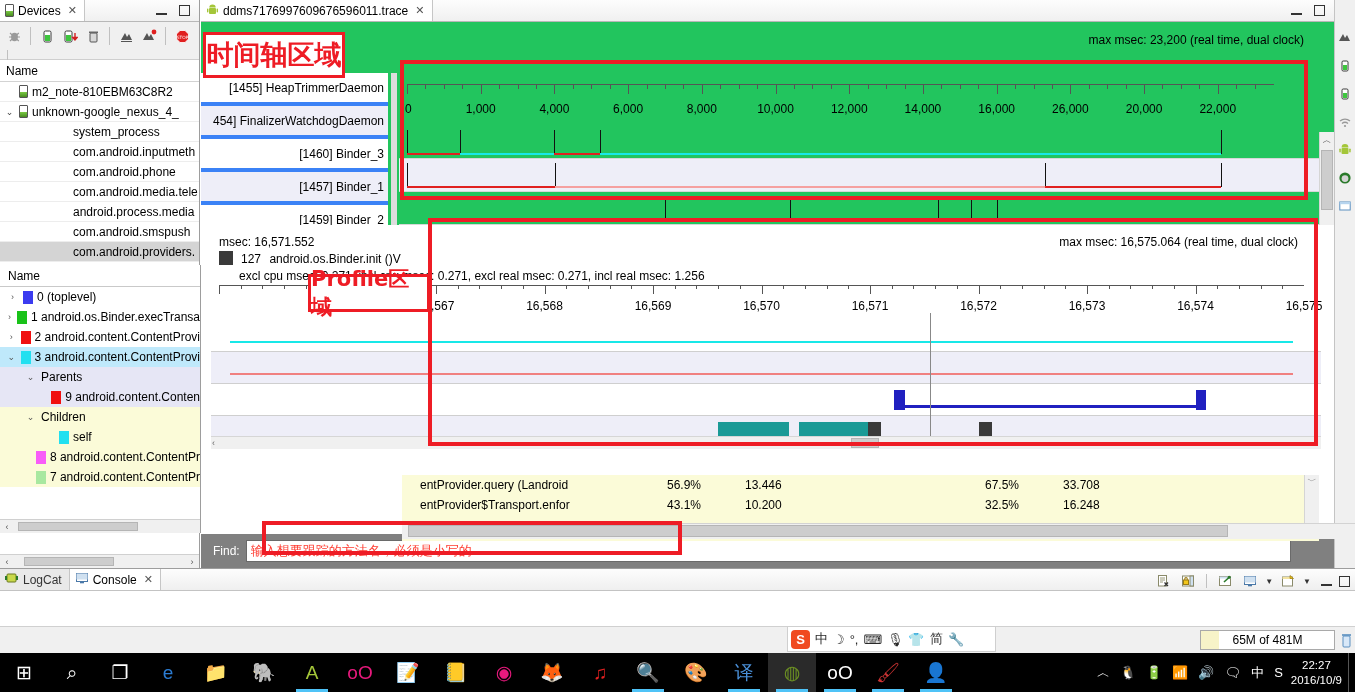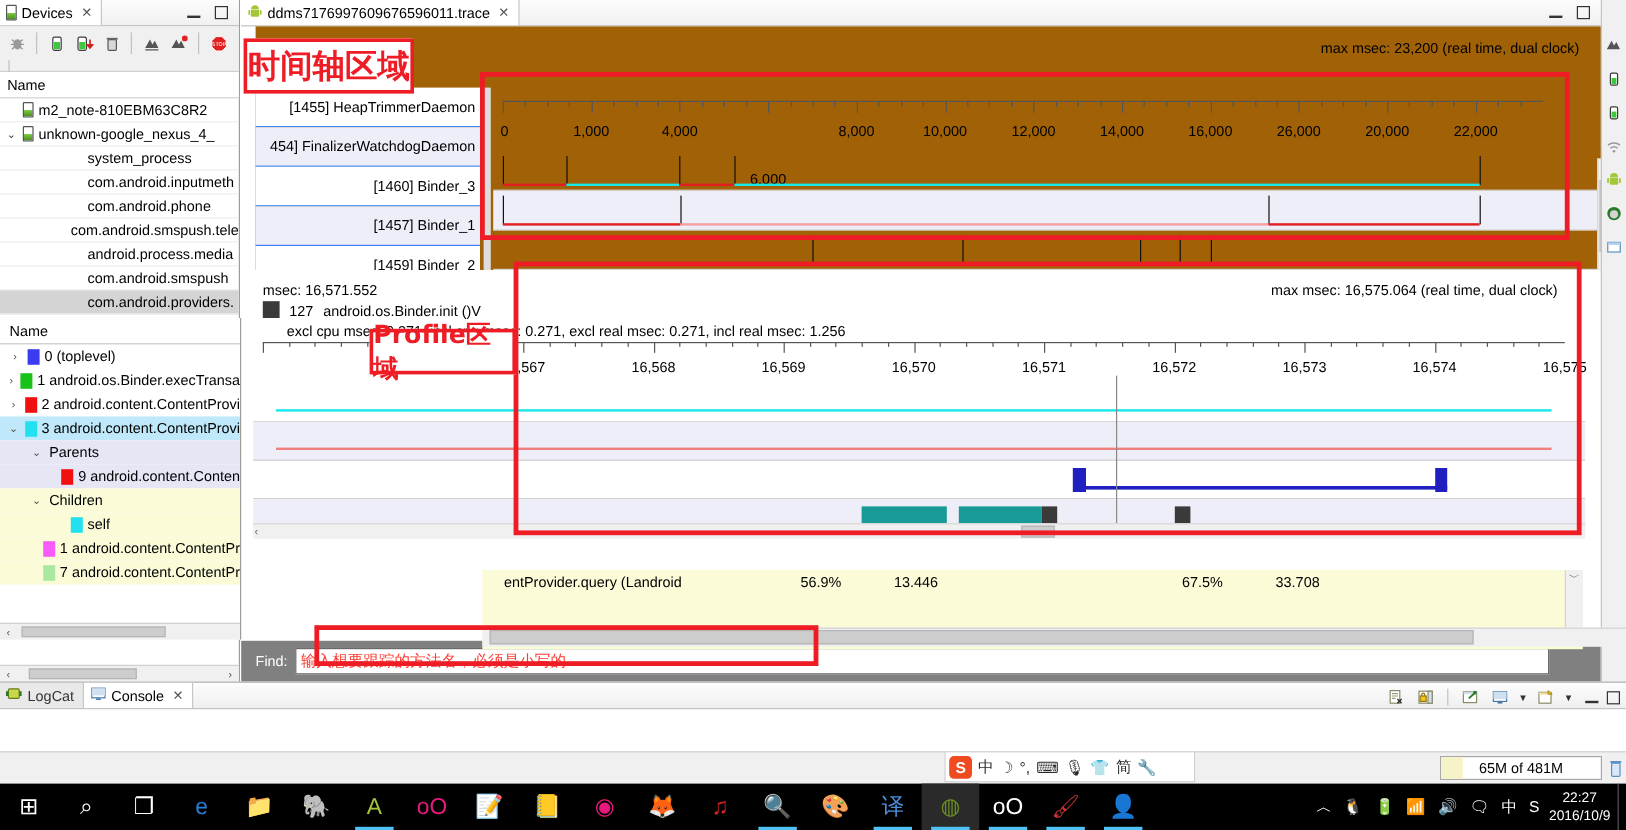--- a/index.html
+++ b/index.html
@@ -72,27 +72,27 @@
   .hthumb { height:9px; background:#cdcdcd; border:1px solid #b5b5b5; }
 
   
   #editor {
     position:absolute; left:201px; top:0; width:1133px; height:568px; background:#fff;
     display:flex; flex-direction:column;
   }
   #tracepane { position:relative; flex:1; }
 
   
-  #tlTop { position:absolute; left:12px; top:0; width:1133px; height:208px; background:#a16207; }
+  #tlTop { position:absolute; left:0; top:0; width:1133px; height:208px; background:#22c55e; }
   .hdrline { position:absolute; font-size:12px; color:#000; white-space:nowrap; }
   #tlNames { position:absolute; left:0; top:51px; width:187px; }
   .namerow {
     height:33px; display:flex; align-items:center; justify-content:flex-end;
     padding-right:4px; font-size:12px; white-space:nowrap;
-    border-bottom:1px solid #3b82f6; background:#fff; overflow:hidden;
+    border-bottom:4px solid #3b82f6; background:#fff; overflow:hidden;
   }
   .namerow.alt { background:#eeeef8; }
   #tlRuler {
     position:absolute; left:198px; top:62px; width:900px; height:38px;
   }
   .rulertick { position:absolute; top:0; width:1px; background:#555; }
   .rulerlabel { position:absolute; top:18px; font-size:12px; transform:translateX(-50%); white-space:nowrap; }
   .rowband { position:absolute; left:198px; width:935px; border-bottom:1px solid #d7d7d7; }
   .rowband.alt { background:#eeeef8; }
   .vbar { position:absolute; width:1px; background:#111; }
@@ -294,21 +294,21 @@
           <span>com.android.inputmeth</span>
         </div>
         <div class="devrow">
           <span class="twisty"></span>
           <span style="width: 50px;"></span>
           <span>com.android.phone</span>
         </div>
         <div class="devrow">
           <span class="twisty"></span>
           <span style="width: 50px;"></span>
-          <span>com.android.smspush.tele</span>
+          <span>com.android.media.tele</span>
         </div>
         <div class="devrow">
           <span class="twisty"></span>
           <span style="width: 50px;"></span>
           <span>android.process.media</span>
         </div>
         <div class="devrow">
           <span class="twisty"></span>
           <span style="width: 50px;"></span>
           <span>com.android.smspush</span>
@@ -457,21 +457,21 @@
             <div class="rulertick" style="left: 745.069px; height: 10px;"></div>
             <div class="rulertick" style="left: 763.496px; height: 5px;"></div>
             <div class="rulertick" style="left: 781.922px; height: 5px;"></div>
             <div class="rulertick" style="left: 800.349px; height: 5px;"></div>
             <div class="rulertick" style="left: 818.776px; height: 10px;"></div>
             <div class="rulertick" style="left: 837.203px; height: 5px;"></div>
             <div class="rulertick" style="left: 855.629px; height: 5px;"></div>
             <div class="rulerlabel" style="left: 8px; transform: translateX(-2px);">0</div>
             <div class="rulerlabel" style="left: 81.7069px;">1,000</div>
             <div class="rulerlabel" style="left: 155.414px;">4,000</div>
-            <div class="rulerlabel" style="left: 229.121px; margin-top: 40px;">6,000</div>
+            <div class="rulerlabel" style="left: 229.121px;">6,000</div>
             <div class="rulerlabel" style="left: 302.828px;">8,000</div>
             <div class="rulerlabel" style="left: 376.534px;">10,000</div>
             <div class="rulerlabel" style="left: 450.241px;">12,000</div>
             <div class="rulerlabel" style="left: 523.948px;">14,000</div>
             <div class="rulerlabel" style="left: 597.655px;">16,000</div>
             <div class="rulerlabel" style="left: 671.362px;">26,000</div>
             <div class="rulerlabel" style="left: 745.069px;">20,000</div>
             <div class="rulerlabel" style="left: 818.776px;">22,000</div>
           </div>
         <div id="tlRows">
@@ -605,20 +605,27 @@
       </div>
 
       <div id="proftable">
           <div class="ptrow">
             <span class="ptname">entProvider.query (Landroid</span>
             <span class="ptc">56.9%</span>
             <span class="ptc wide">13.446</span>
             <span class="ptc">67.5%</span>
             <span class="ptc">33.708</span>
           </div>
+          <div class="ptrow">
+            <span class="ptname">entProvider$Transport.enfor</span>
+            <span class="ptc">43.1%</span>
+            <span class="ptc wide">10.200</span>
+            <span class="ptc">32.5%</span>
+            <span class="ptc">16.248</span>
+          </div>
           <div class="ptrow" style="height: 10px; overflow: hidden; opacity: 0.35;">
             <span class="ptname"></span>
           </div>
         </div>
 
       <div style="position:absolute; right:15px; top:453px; width:15px; height:48px; background:#f0f0f0; border-left:1px solid #d5d5d5; z-index:5;">
         <div style="text-align:center;font-size:9px;color:#555;">﹀</div>
       </div>
       <div style="position:absolute; left:201px; top:501px; width:1133px; height:16px; background:#f0f0f0; border-top:1px solid #d3d3d3; z-index:5;">
         <div style="position:absolute;left:6px;top:1px;width:820px;height:12px;background:#cdcdcd;border:1px solid #b5b5b5;"></div>
@@ -680,21 +687,21 @@
         <div class="trow children">
           <span style="width: 36px;"></span>
           <span class="tw"></span>
           <span class="swatch" style="background: rgb(34, 224, 240);"></span>
           <span>self</span>
         </div>
         <div class="trow children">
           <span style="width: 36px;"></span>
           <span class="tw"></span>
           <span class="swatch" style="background: rgb(248, 92, 248);"></span>
-          <span>1 android.content.ContentPr</span>
+          <span>8 android.content.ContentPr</span>
         </div>
         <div class="trow children">
           <span style="width: 36px;"></span>
           <span class="tw"></span>
           <span class="swatch" style="background: rgb(168, 232, 160);"></span>
           <span>7 android.content.ContentPr</span>
         </div>
       </div>
     <div id="profhscroll">
       <span class="arrowbox">‹</span>

